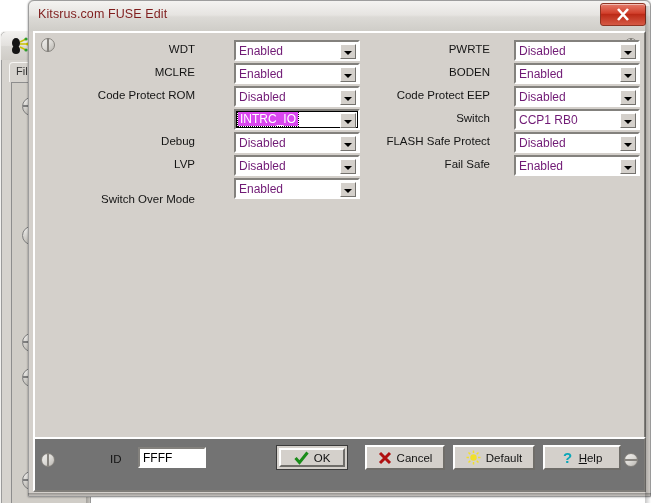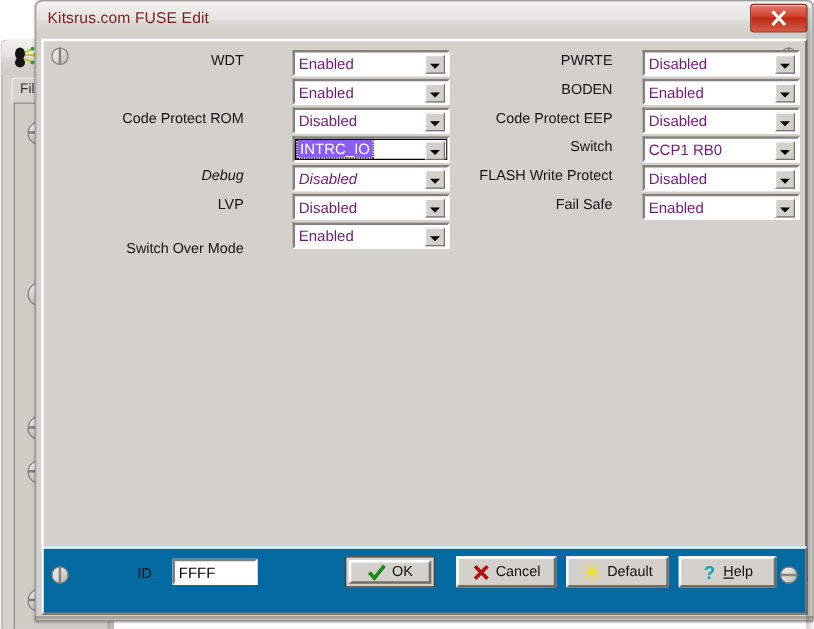--- a/index.html
+++ b/index.html
@@ -97,21 +97,21 @@
   
   #client{
     position:absolute;left:5px;top:31px;width:613px;height:434px;
     background:#d4d0cb;
     border:2px solid;
     border-color:#ffffff #7e7c78 #7e7c78 #ffffff;
     box-sizing:border-box;
   }
   #bottombar{
     position:absolute;left:5px;top:437px;width:613px;height:55px;
-    background:#0369a1;
+    background:#737373;
     border:2px solid;
     border-color:#ffffff #7e7c78 #7e7c78 #ffffff;
     box-sizing:border-box;
   }
   #dialog-bottom-shadow{
     position:absolute;left:0;top:493px;width:623px;height:4px;
     background:linear-gradient(to bottom,rgba(0,0,0,.30),rgba(0,0,0,0));
   }
   #dialog-right-shadow{
     position:absolute;left:645px;top:6px;width:6px;height:497px;
@@ -161,21 +161,21 @@
   }
   .combo-btn i{
     position:absolute;left:3px;top:6px;
     width:0;height:0;
     border-left:4px solid transparent;
     border-right:4px solid transparent;
     border-top:4px solid #000;
   }
   
   .combo.focused .combo-value{
-    background:#8b5cf6;color:#ffffff;
+    background:#d946ef;color:#ffffff;
     padding:0 2px;left:2px;top:1px;
     outline:1px dotted #000;
   }
   .combo.focused{
     border-color:#83817d #ffffff #ffffff #83817d;
     box-shadow:0 0 0 1px #000 inset;
   }
 
   
   #id-label{position:absolute;left:75px;top:14px;font-size:11.5px;color:#141414;}
@@ -262,20 +262,21 @@
       <div class="field-label" style="width:140px;right:135px;">WDT</div>
       <div class="combo" style="left:144px;">
         <span class="combo-value">Enabled</span>
         <span class="combo-btn">
             <i></i>
           </span>
       </div>
     </div>
 
     <div class="field-row" style="left:55px;top:30px;width:240px;">
+      <div class="field-label" style="width:140px;right:135px;">MCLRE</div>
       <div class="combo" style="left:144px;">
         <span class="combo-value">Enabled</span>
         <span class="combo-btn">
             <i></i>
           </span>
       </div>
     </div>
 
     <div class="field-row" style="left:55px;top:53px;width:240px;">
       <div class="field-label" style="width:140px;right:135px;text-align:right;">Code Protect ROM</div>
@@ -289,21 +290,21 @@
 
     <div class="field-row" style="left:55px;top:76px;width:240px;">
       <div class="combo focused" style="left:144px;">
         <span class="combo-value">INTRC_IO</span>
         <span class="combo-btn">
             <i></i>
           </span>
       </div>
     </div>
 
-    <div class="field-row" style="left:55px;top:99px;width:240px;font-style:italic;">
+    <div class="field-row" style="left:55px;top:99px;width:240px;">
       <div class="field-label" style="width:140px;right:135px;">Debug</div>
       <div class="combo" style="left:144px;">
         <span class="combo-value">Disabled</span>
         <span class="combo-btn">
             <i></i>
           </span>
       </div>
     </div>
 
     <div class="field-row" style="left:55px;top:122px;width:240px;">
@@ -360,21 +361,21 @@
       <div class="field-label" style="width:145px;right:135px;">Switch</div>
       <div class="combo" style="left:149px;">
         <span class="combo-value">CCP1 RB0</span>
         <span class="combo-btn">
             <i></i>
           </span>
       </div>
     </div>
 
     <div class="field-row" style="left:330px;top:99px;width:260px;">
-      <div class="field-label" style="width:145px;right:135px;">FLASH Write Protect</div>
+      <div class="field-label" style="width:145px;right:135px;">FLASH Safe Protect</div>
       <div class="combo" style="left:149px;">
         <span class="combo-value">Disabled</span>
         <span class="combo-btn">
             <i></i>
           </span>
       </div>
     </div>
 
     <div class="field-row" style="left:330px;top:122px;width:260px;">
       <div class="field-label" style="width:145px;right:135px;">Fail Safe</div>

